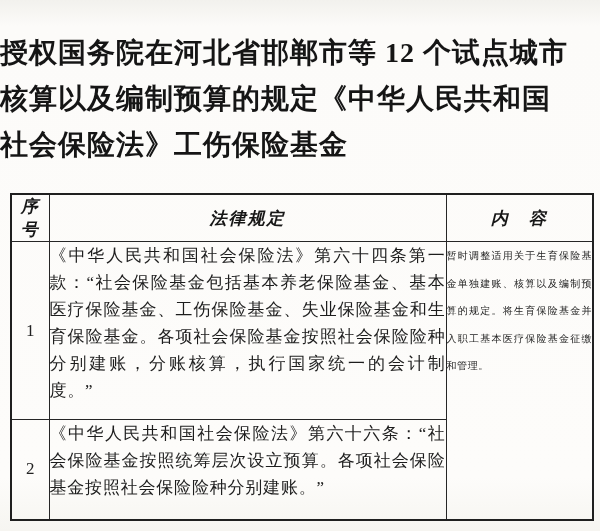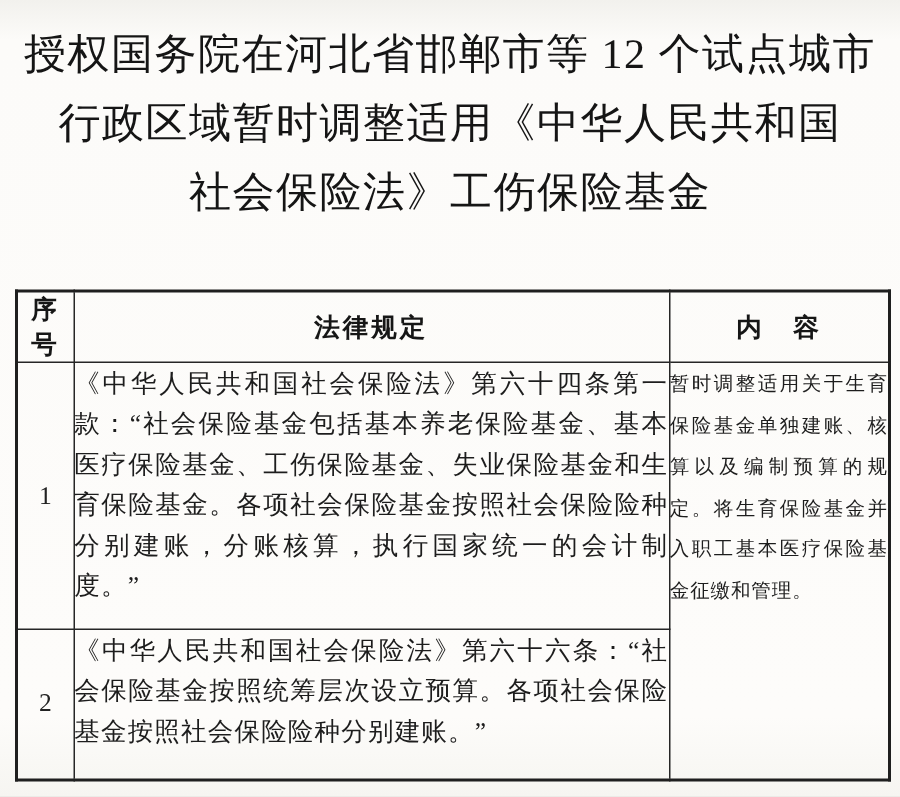--- a/index.html
+++ b/index.html
@@ -14,23 +14,23 @@
   }
   .page {
     position: relative;
     width: 600px;
     height: 531px;
     background: linear-gradient(180deg, #f2f1ed 0%, #fcfbf9 5%, #fdfcfa 90%, #f6f5f1 100%);
     color: #1b1b1b;
     font-family: "Liberation Serif", "DejaVu Serif", serif;
   }
   .doc-title {
-    padding-top: 14px;
-    text-align: center;
-    font-weight: 400;
+    padding-top: 30px;
+    text-align: left;
+    font-weight: 700;
     font-size: 28px;
     line-height: 46px;
     letter-spacing: 1px;
     color: #151515;
   }
   .doc-title .title-line {
     white-space: nowrap;
   }
   table.reg-table {
     position: absolute;
@@ -44,20 +44,21 @@
   table.reg-table th,
   table.reg-table td {
     border: 1.5px solid #262626;
     padding: 0;
   }
   table.reg-table {
     border: 2px solid #1f1f1f;
   }
   tr.head-row {
     height: 35px;
+    font-style: italic;
   }
   th.hd {
     font-family: "Liberation Sans", "DejaVu Sans", sans-serif;
     font-weight: 700;
     font-size: 17px;
     text-align: center;
     vertical-align: middle;
     letter-spacing: 2px;
     color: #161616;
   }
@@ -76,37 +77,37 @@
     line-height: 27px;
     letter-spacing: 0.8px;
     text-align: justify;
     text-justify: inter-character;
     color: #1d1d1d;
     margin-top: 19px;
   }
   td.content-cell {
     vertical-align: top;
     padding: 9px 8px 4px 9px;
-    font-size: 13px;
+    font-size: 10px;
     line-height: 27.5px;
     letter-spacing: 0.6px;
     text-align: justify;
     text-justify: inter-character;
     color: #1d1d1d;
     margin-left: 36px;
   }
 </style>
 </head>
 <body>
 
 <div class="page">
 
   <div class="doc-title">
     <div class="title-line">授权国务院在河北省邯郸市等 12 个试点城市</div>
-    <div class="title-line">行政区域暂时调整适用《中华人民共和国</div>
+    <div class="title-line">核算以及编制预算的规定《中华人民共和国</div>
     <div class="title-line">社会保险法》工伤保险基金</div>
   </div>
 
   <table class="reg-table">
     <colgroup>
       <col style="width: 38px">
       <col style="width: 397px">
       <col style="width: 147px">
     </colgroup>
     <tbody>

